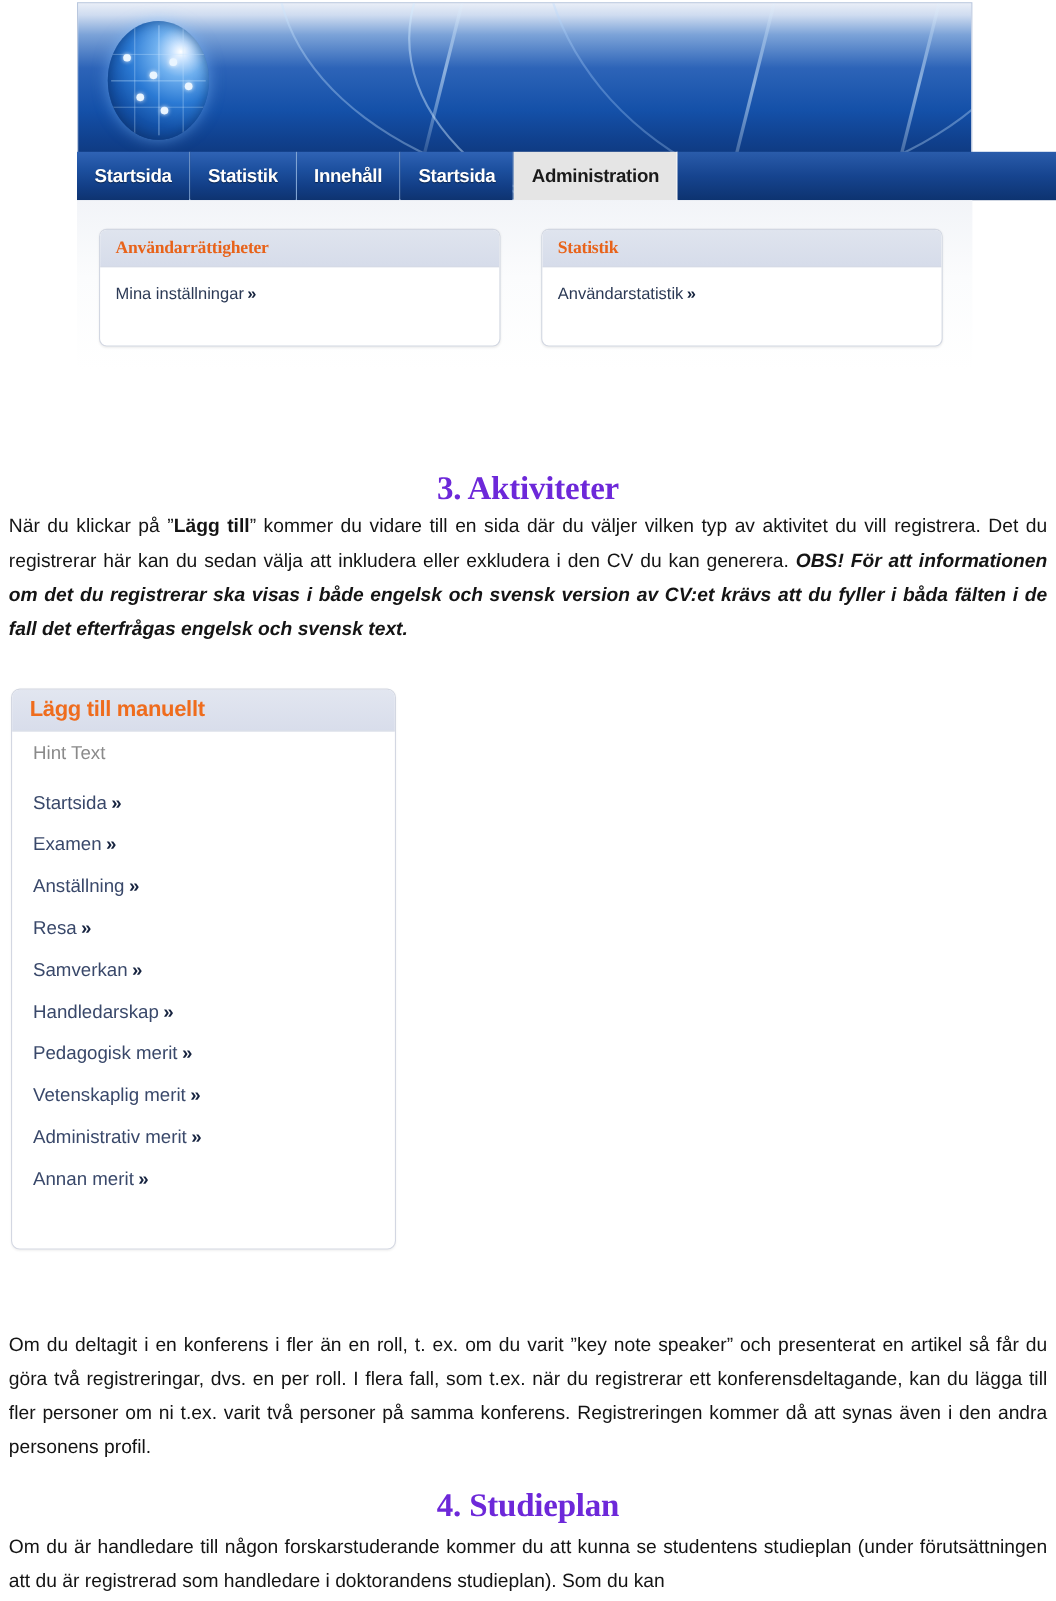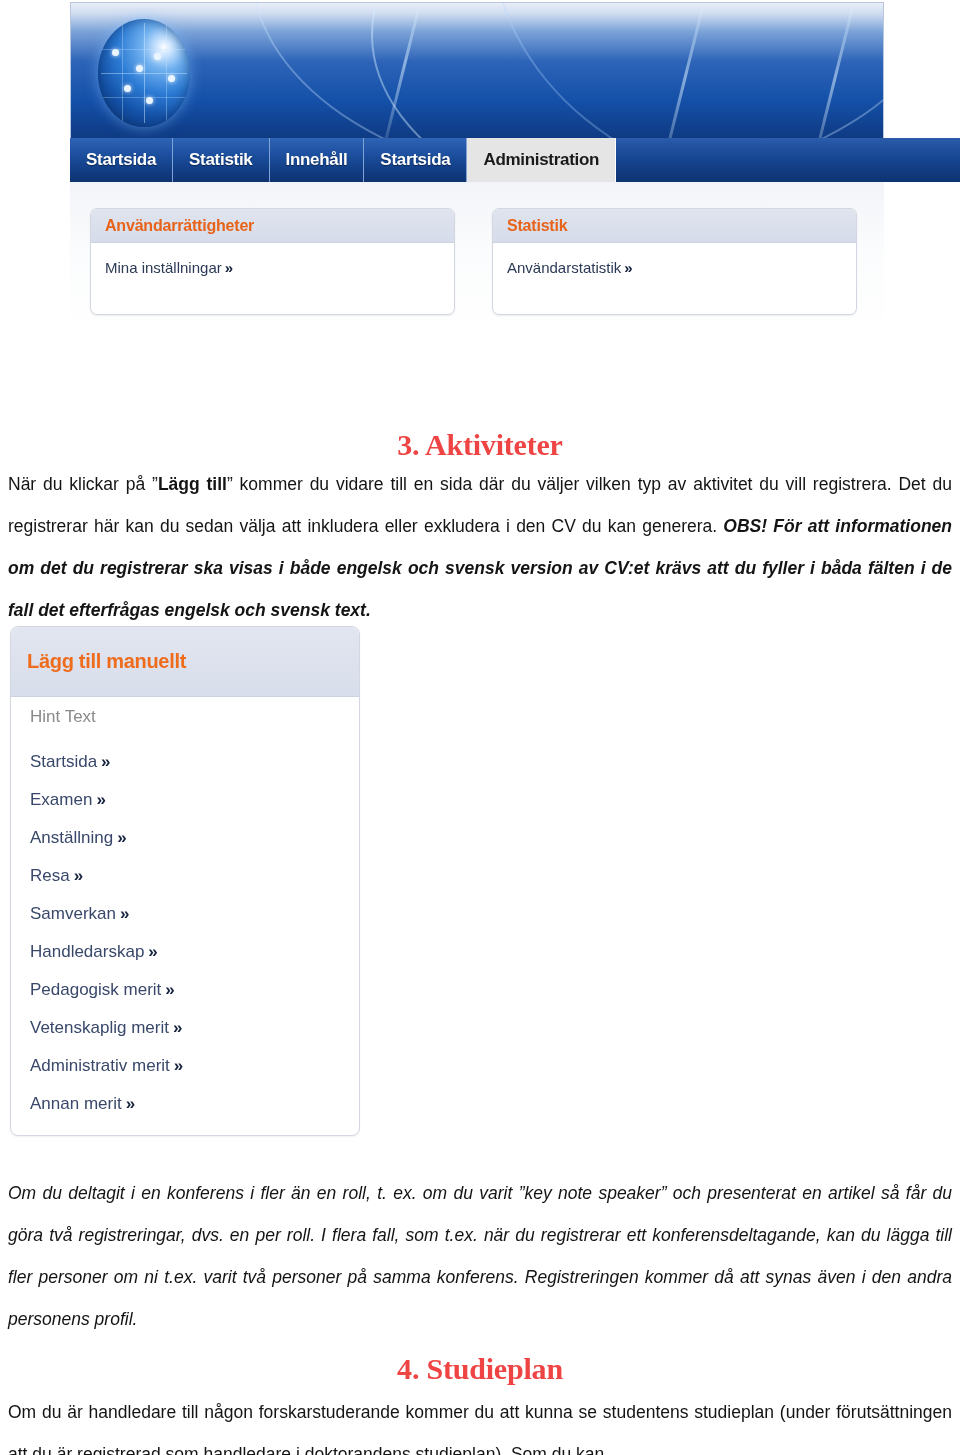--- a/index.html
+++ b/index.html
@@ -174,21 +174,21 @@
 
   .card-header {
     height: 33px;
     background: linear-gradient(to bottom, #dfe4ee 0%, #d6dcea 100%);
     border-bottom: 1px solid #cdd3e0;
     display: flex;
     align-items: center;
     padding: 0 14px;
   }
   .card-header-title {
-    font-family: Liberation Sans, sans-serif;
+    font-family: Liberation Serif, serif;
     font-weight: bold;
     font-size: 16px;
     color: #e8631a;
     letter-spacing: -0.2px;
   }
   .card-body {
     padding: 16px 14px 0 14px;
   }
   .card-link {
     font-family: Liberation Sans, sans-serif;
@@ -205,39 +205,39 @@
 
   
   .doc-heading {
     position: absolute;
     left: 0;
     width: 960px;
     text-align: center;
     font-family: "Liberation Serif", serif;
     font-weight: bold;
     font-size: 30px;
-    color: #ef4444;
+    color: #6d28d9;
     letter-spacing: -0.2px;
   }
   #heading-aktiviteter { top: 428px; }
   #heading-studieplan  { top: 1352px; }
 
   .doc-para {
     position: absolute;
     left: 8px;
     width: 944px;
     font-family: "Liberation Sans", sans-serif;
     font-size: 17.5px;
-    line-height: 42px;
+    line-height: 31px;
     color: #141414;
     text-align: justify;
     text-justify: inter-word;
   }
   #para-intro   { top: 463px; }
-  #para-roller  { top: 1172px; font-style: italic; }
+  #para-roller  { top: 1207px; }
   #para-plan    { top: 1391px; }
 
   .doc-para b { font-weight: bold; }
   .doc-para .bi { font-weight: bold; font-style: italic; }
 
   
   #add-manually-panel {
     position: absolute;
     left: 10px;
     top: 626px;
@@ -248,21 +248,21 @@
     border-radius: 8px;
     box-shadow: 0 1px 2px rgba(0,0,0,.06);
     overflow: hidden;
   }
   #add-manually-header {
     height: 37px;
     background: linear-gradient(to bottom, #e2e6f0 0%, #d8ddeb 100%);
     border-bottom: 1px solid #ccd2e0;
     display: flex;
     align-items: center;
-    padding: 16px 16px;
+    padding: 0 16px;
   }
   #add-manually-title {
     font-family: "Liberation Sans", sans-serif;
     font-weight: bold;
     font-size: 20px;
     color: #ef6c1d;
     letter-spacing: -0.3px;
   }
   #add-manually-hint {
     padding: 10px 16px 0 19px;

